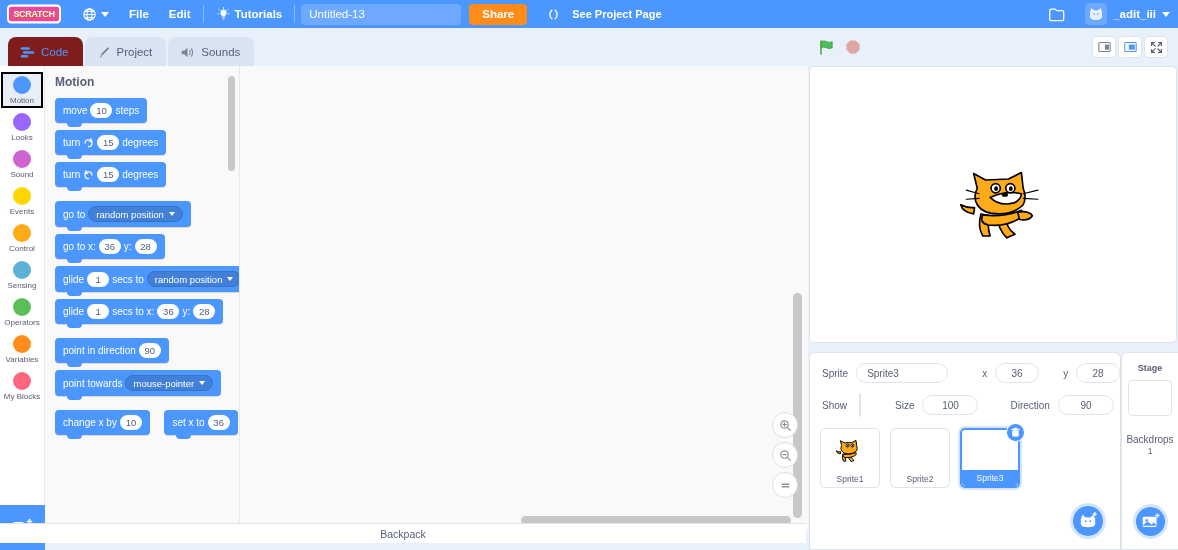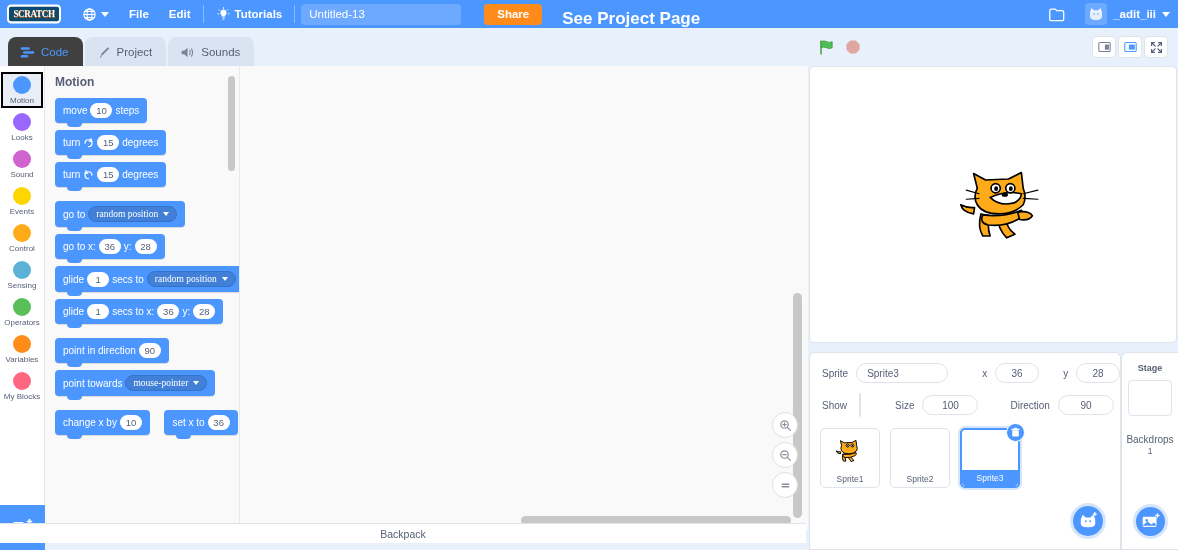--- a/index.html
+++ b/index.html
@@ -16,25 +16,25 @@
     position: absolute; left: 0; top: 0; width: 1178px; height: 28px;
     background: #4c97ff; display: flex; align-items: center;
     padding: 0 8px; gap: 0;
   }
   .scratch-logo {
     width: 52px; height: 18px; margin-right: 12px;
     position: relative; display: flex; align-items: center; justify-content: center;
   }
   .logo-text {
     font-size: 9px; font-weight: bold; color: #ffffff;
-    letter-spacing: -0.3px; background: #0c4a6e;
+    letter-spacing: -0.3px; background: #ec4899;
     border-radius: 4px; padding: 2px 4px;
     border: 2px solid #ffffff;
     text-shadow: 0.5px 0.5px 0 #d65d0b;
-    font-family: Liberation Serif, serif;
+    font-family: Liberation Sans, sans-serif;
     transform: scaleY(1.05);
   }
   .mb-item {
     display: flex; align-items: center; gap: 4px;
     height: 28px; padding: 0 10px; color: #fff;
     font-size: 11.5px; font-weight: bold; cursor: pointer;
     white-space: nowrap;
   }
   .mb-sep { width: 1px; height: 18px; background: rgba(255,255,255,0.35); margin: 0 2px; }
   .globe-ic { width: 15px; height: 15px; }
@@ -44,26 +44,26 @@
   .title-input {
     width: 160px; height: 21px; border-radius: 4px; border: none;
     background: #6ca9ff; color: #ffffff; font-size: 11.5px;
     padding: 0 8px; font-family: "Liberation Sans", sans-serif;
     outline: none; margin: 0 4px;
   }
   .title-input::placeholder { color: #e8f0fc; }
   .share-btn {
     background: #ff8c1a; color: #fff; font-size: 11.5px; font-weight: bold;
     border: none; border-radius: 4px; height: 21px; padding: 0 13px;
-    cursor: pointer; margin-left: 19px; font-family: "Liberation Sans", sans-serif;
+    cursor: pointer; margin-left: 4px; font-family: "Liberation Sans", sans-serif;
   }
   .proj-btn {
-    display: flex; align-items: center; gap: 6px; background: #4c97ff;
-    color: #fff; font-size: 17px; font-weight: bold; height: 22px;
-    padding: 0 10px; border-radius: 4px; cursor: pointer; margin-left: 10px; flex-direction: column;
+    display: flex; align-items: center; gap: 12px; background: #4c97ff;
+    color: #fff; font-size: 11px; font-weight: bold; height: 22px;
+    padding: 0 10px; border-radius: 4px; cursor: pointer; margin-left: 10px;
   }
   .spacer { flex: 1; }
   .folder-ic { width: 19px; height: 17px; cursor: pointer; margin-right: 18px; }
   .user-area { display: flex; align-items: center; gap: 6px; cursor: pointer; }
   .avatar {
     width: 22px; height: 22px; border-radius: 4px; background: #6ca9ff;
     display: flex; align-items: center; justify-content: center; overflow: hidden;
   }
   .uname { color: #fff; font-size: 11.5px; font-weight: bold; }
 
@@ -71,21 +71,21 @@
   .tabbar {
     position: absolute; left: 0; top: 28px; width: 808px; height: 39px;
     background: #e8f0fc; display: flex; align-items: flex-end; padding-left: 8px;
   }
   .tab {
     display: flex; align-items: center; gap: 6px; height: 30px;
     padding: 0 14px 0 12px; border-radius: 8px 8px 0 0;
     font-size: 11.5px; color: #575e75; cursor: pointer;
     background: #d9e3f2; margin-right: 2px;
   }
-  .tab.active { background: #404040; color: #4c97ff; font-weight: normal; }
+  .tab.active { background: #7f1d1d; color: #4c97ff; font-weight: normal; }
   .tab svg { display: block; }
 
   
   .cat-col {
     position: absolute; left: 0; top: 66px; width: 45px; height: 464px;
     background: #ffffff; border-right: 1px solid #e6e9f0;
     display: flex; flex-direction: column; align-items: center;
     padding-top: 6px;
   }
   .cat {
@@ -129,21 +129,20 @@
     background: #ffffff; color: #575e75; border-radius: 9px;
     min-width: 22px; height: 15px; display: inline-flex;
     align-items: center; justify-content: center; font-size: 9.5px;
     padding: 0 5px;
   }
   .drop {
     background: #4280d7; color: #ffffff; border-radius: 9px;
     height: 16px; display: inline-flex; align-items: center; gap: 5px;
     padding: 0 7px; font-size: 9.5px;
     border: 1px solid #3373cc;
-    font-family: Liberation Serif, serif;
   }
   .drop .dc { width: 0; height: 0; border-left: 3.5px solid transparent;
              border-right: 3.5px solid transparent; border-top: 4px solid #fff; }
   .gap { height: 7px; }
   .pal-sb {
     position: absolute; right: 4px; top: 10px; width: 7px; height: 95px;
     background: #c8c8c8; border-radius: 4px; cursor: pointer;
   }
 
   

